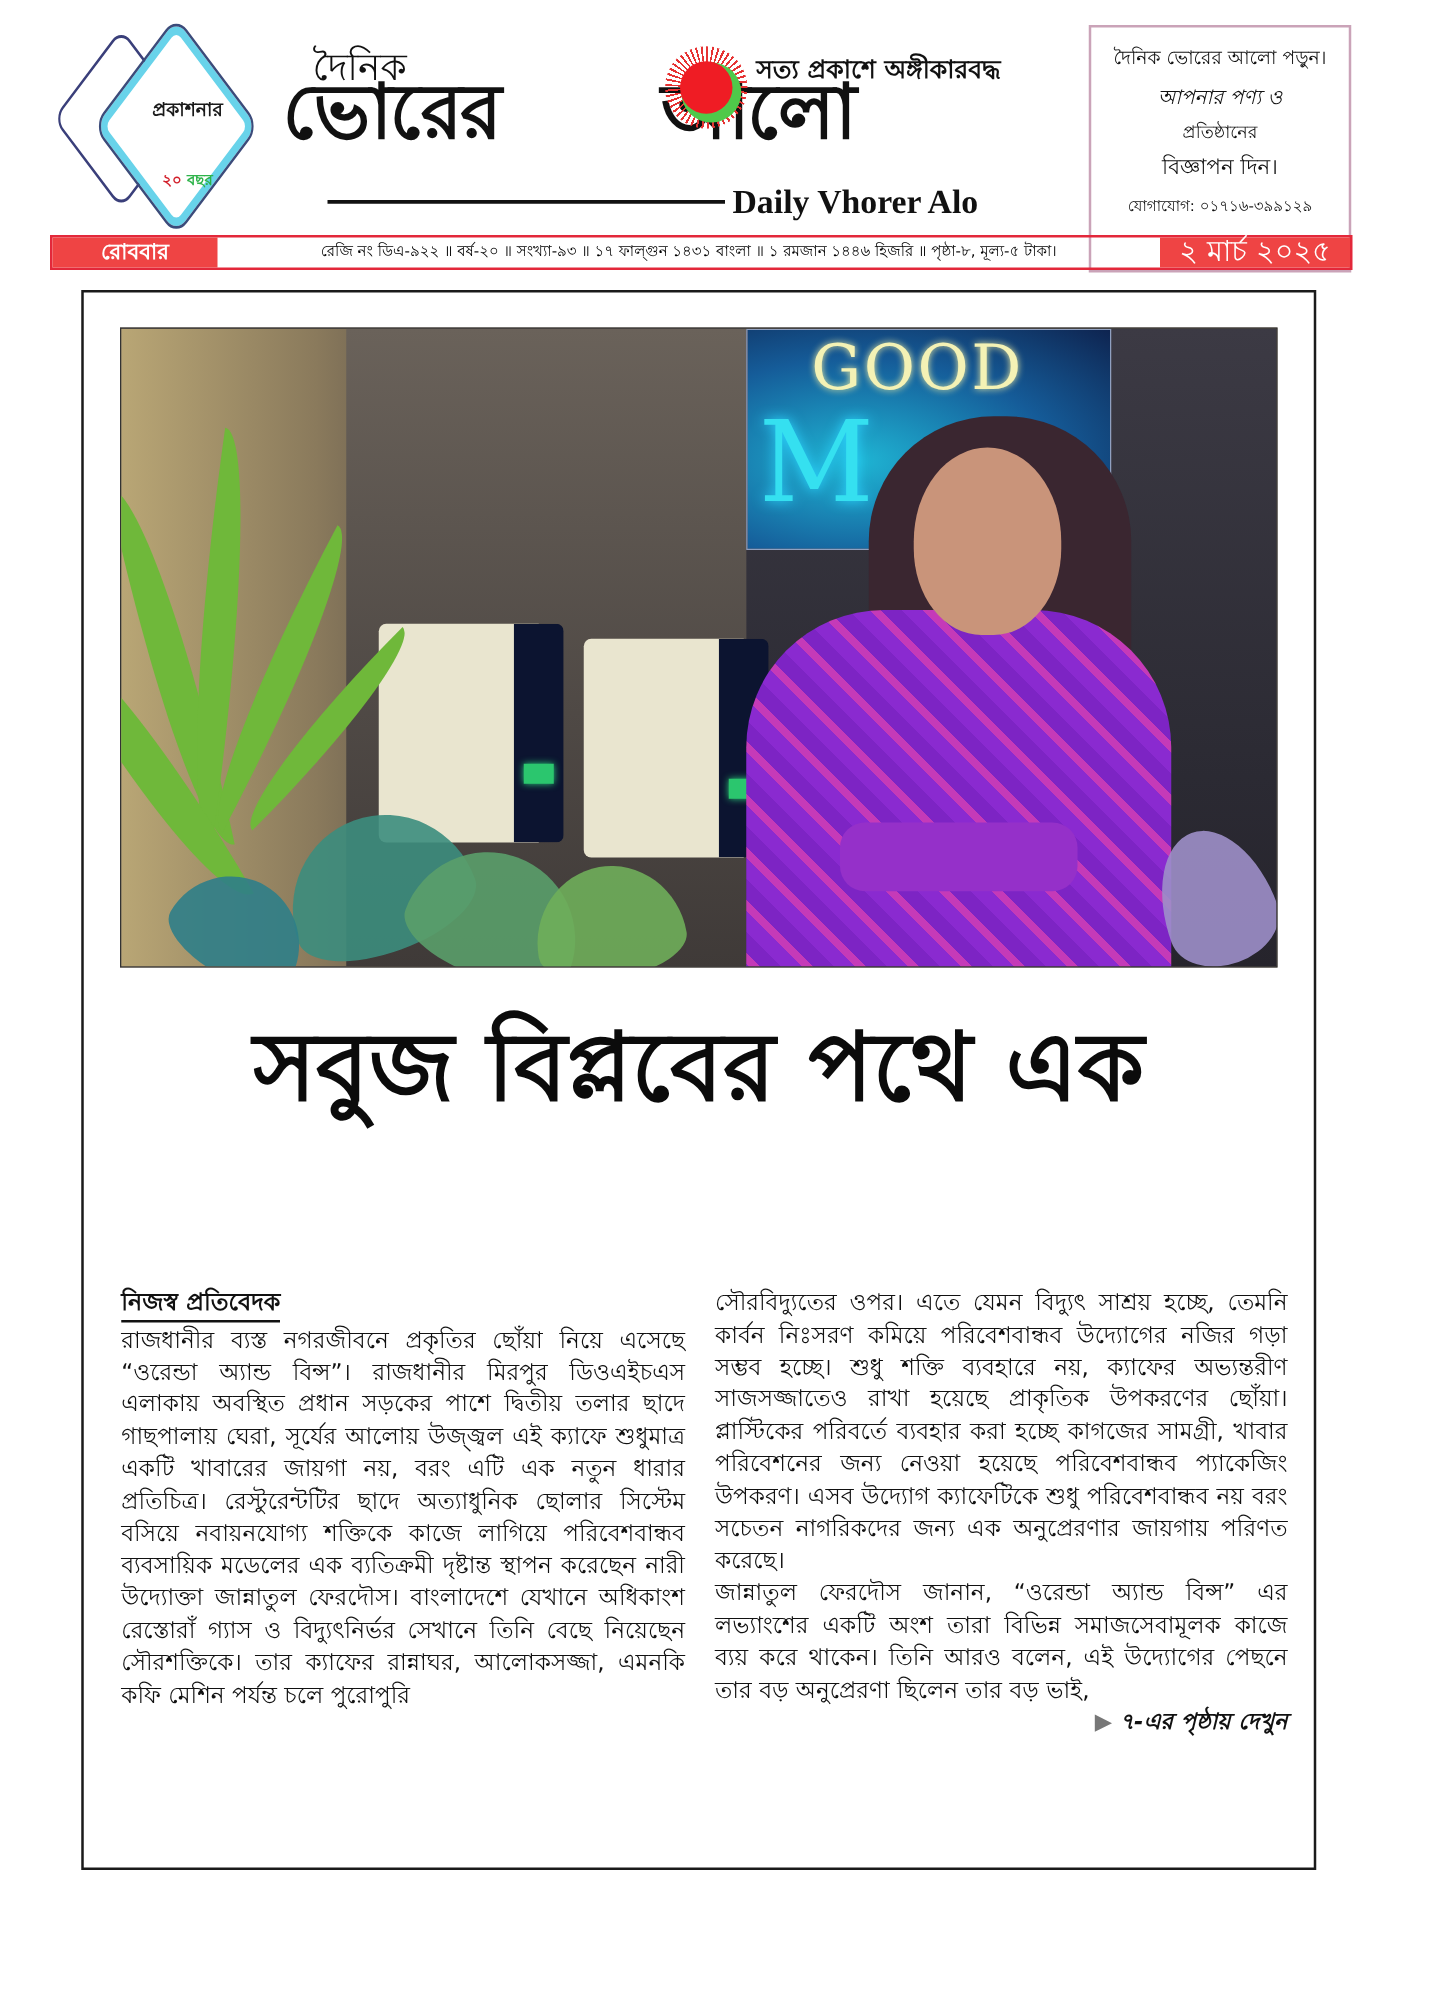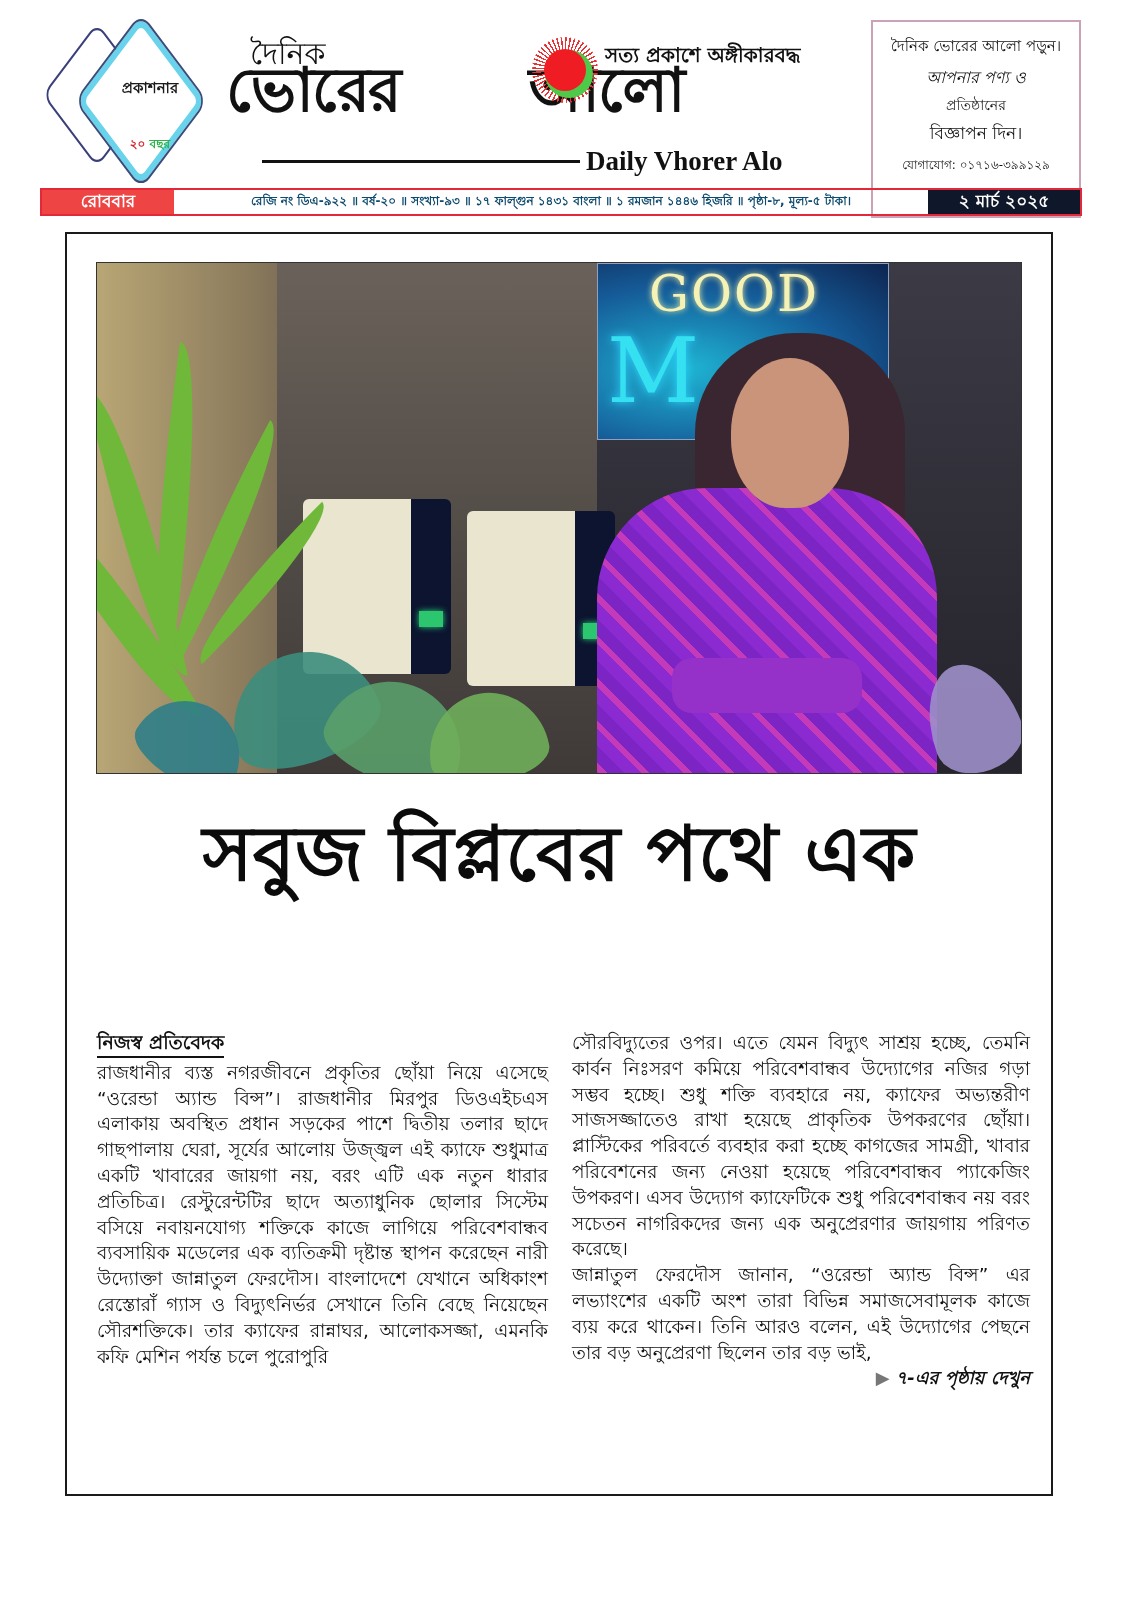--- a/index.html
+++ b/index.html
@@ -30,22 +30,22 @@
   .adbox{left:871px;top:20px;width:210px;height:198px;border:2px solid #caa3b8;box-sizing:border-box;text-align:center;padding-top:12px;}
   .adbox .l1{font-size:15px;}
   .adbox .l2{font-size:16px;margin-top:6px;font-style:italic;}
   .adbox .l3{font-size:14px;margin-top:2px;}
   .adbox .l4{font-size:17px;margin-top:2px;}
   .adbox .l5{font-size:12px;margin-top:8px;}
 
   
   .datebar{left:40px;top:188px;width:1042px;height:28px;border:2px solid #e3283a;box-sizing:border-box;display:flex;align-items:stretch;}
   .datebar .day{background:#ef4444;color:#fff;width:132px;display:flex;align-items:center;justify-content:center;font-size:17px;font-weight:bold;}
-  .datebar .info{flex:1;display:flex;align-items:center;justify-content:center;font-size:12px;color:#0c4a6e;white-space:nowrap;font-weight:bold;}
-  .datebar .date{background:#0f172a;color:#fff;width:152px;display:flex;align-items:center;justify-content:center;font-size:17px;font-weight:bold;}
+  .datebar .info{flex:1;display:flex;align-items:center;justify-content:center;font-size:12px;color:#000000;white-space:nowrap;}
+  .datebar .date{background:#ef4444;color:#fff;width:152px;display:flex;align-items:center;justify-content:center;font-size:23px;font-weight:normal;}
 
   
   .frame{left:65px;top:232px;width:988px;height:1264px;border:2px solid #1a1a1a;box-sizing:border-box;}
 
   
   .photo{left:96px;top:262px;width:926px;height:512px;border:1px solid #333;box-sizing:border-box;overflow:hidden;background:#6e6258;}
   .photo .wall-l{position:absolute;left:0;top:0;width:260px;height:512px;background:linear-gradient(90deg,#b9a675,#8a7a5c 60%,#5d534a);}
   .photo .wall-m{position:absolute;left:180px;top:0;width:320px;height:512px;background:linear-gradient(180deg,#6a625a,#4f4945 60%,#3f3a38);}
   .photo .wall-r{position:absolute;left:500px;top:0;width:426px;height:512px;background:linear-gradient(180deg,#3c3a44,#2b2a33 70%,#26242c);}
   .photo .neon{position:absolute;left:500px;top:0;width:290px;height:175px;background:radial-gradient(ellipse at 30% 60%,#1fb5d4 0,#155c99 55%,#0e2450 100%);border:1px solid #90a0c0;}

